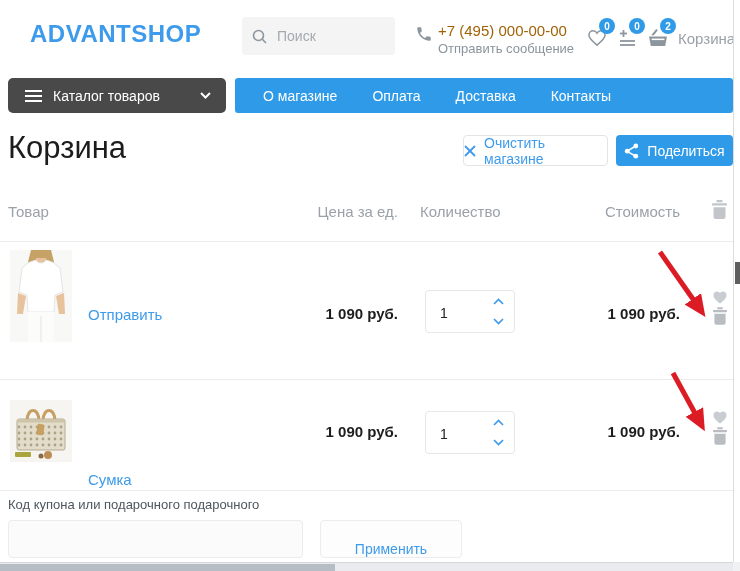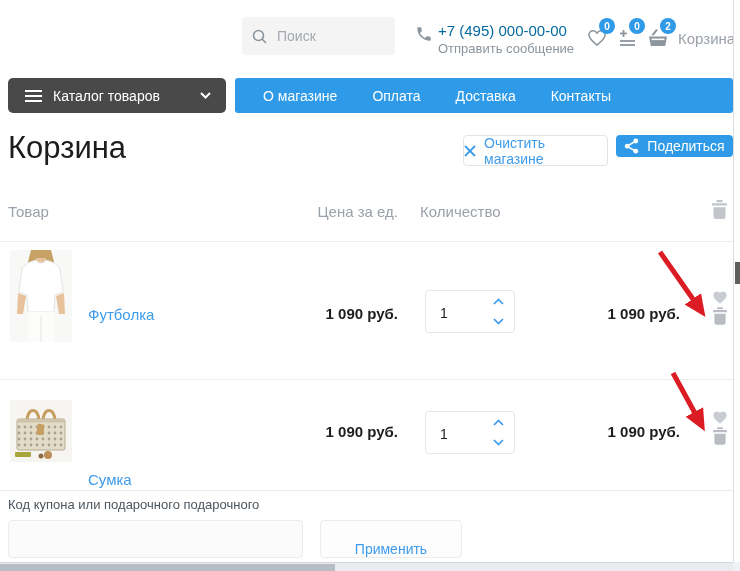--- a/index.html
+++ b/index.html
@@ -8,21 +8,21 @@
   .abs { position:absolute; }
 
   
   .logo { left:30px; top:20px; font-size:24px; font-weight:bold; color:#3e9beb; letter-spacing:.5px; cursor:pointer; }
   .search-box { left:242px; top:17px; width:153px; height:38px; background:#f4f4f4; border-radius:4px;
                 display:flex; align-items:center; padding:0 10px; box-sizing:border-box; }
   .search-input { border:none; background:transparent; outline:none; font-size:14px; color:#555;
                   width:110px; margin-left:8px; font-family:inherit; }
   .search-input::placeholder, .coupon-input::placeholder { color:#a3a9af; }
   .phone-icon { left:415px; top:25px; }
-  .phone-number { left:438px; top:22px; font-size:15px; color:#0369a1; font-weight:500; cursor:pointer; }
+  .phone-number { left:438px; top:22px; font-size:15px; color:#a16207; font-weight:500; cursor:pointer; }
   .send-message { left:438px; top:41px; font-size:13px; color:#8b949c; cursor:pointer; }
   .hdr-ic { cursor:pointer; }
   .wishlist-icon { left:587px; top:29px; }
   .compare-icon  { left:619px; top:29px; }
   .basket-icon   { left:648px; top:28px; }
   .badge { width:16px; height:16px; border-radius:50%; background:#2f9be8; color:#fff; font-size:10px;
            display:flex; align-items:center; justify-content:center; font-weight:bold; }
   .badge-wishlist { left:599px; top:18px; }
   .badge-compare  { left:629px; top:18px; }
   .badge-cart     { left:660px; top:18px; }
@@ -36,21 +36,21 @@
   .catalog-btn .chev { margin-left:auto; margin-right:15px; display:flex; }
   .main-nav { left:235px; top:78px; width:498px; height:35px; background:#2f9be8; border-radius:3px;
               display:flex; align-items:center; gap:35px; padding-left:28px; box-sizing:border-box; }
   .nav-link { color:#fff; font-size:14px; cursor:pointer; white-space:nowrap; }
 
   
   .page-title { left:8px; top:130px; font-size:31px; color:#1c1c1c; font-weight:500; }
   .clear-btn { left:463px; top:135px; width:145px; height:31px; background:#fff; border:1px solid #e4e4e4;
                border-radius:4px; display:flex; align-items:center; justify-content:center; gap:8px;
                color:#3e9beb; font-size:14px; box-sizing:border-box; cursor:pointer; }
-  .share-btn { left:616px; top:135px; width:117px; height:22px; background:#2f9be8; border-radius:4px;
+  .share-btn { left:616px; top:135px; width:117px; height:31px; background:#2f9be8; border-radius:4px;
                display:flex; align-items:center; justify-content:center; gap:8px; color:#fff; font-size:14px; cursor:pointer; }
 
   
   .th { color:#9aa1a8; font-size:15px; }
   .th-product { left:8px;  top:203px; }
   .th-unit    { left:290px; top:203px; width:108px; text-align:right; }
   .th-qty     { left:420px; top:203px; }
   .th-total   { left:572px; top:203px; width:108px; text-align:right; }
   .th-trash   { left:712px; top:200px; cursor:pointer; }
 
@@ -94,20 +94,21 @@
   .v-thumb { position:absolute; left:1px; top:262px; width:5px; height:22px; background:#5f5f5f; }
   .h-scroll { left:0; top:562px; width:733px; height:9px; background:#e9ebee; border-top:1px solid #d4d7da; box-sizing:border-box; cursor:pointer; }
   .h-thumb { position:absolute; left:0; top:1px; width:335px; height:7px; background:#b6bdc5; }
   .corner { left:733px; top:562px; width:7px; height:9px; background:#eff1f3; }
 </style>
 </head>
 <body>
 
 <div class="screen">
 
+  <div class="abs logo">ADVANTSHOP</div>
 
   <div class="abs search-box">
     <span style="line-height:0;">
       <svg width="15" height="15" viewBox="0 0 15 15">
           <circle cx="6.5" cy="6.5" r="5" fill="none" stroke="#8d959d" stroke-width="1.6"></circle>
           <line x1="10.3" y1="10.3" x2="14" y2="14" stroke="#8d959d" stroke-width="1.6"></line>
         </svg>
     </span>
     <input class="search-input" placeholder="Поиск" style="">
   </div>
@@ -199,20 +200,21 @@
           <circle cx="3.2" cy="8.2" r="2.4" fill="#fff"></circle>
           <circle cx="11.8" cy="13.2" r="2.4" fill="#fff"></circle>
         </svg>
     </span>
     <span>Поделиться</span>
   </div>
 
   <div class="abs th th-product">Товар</div>
   <div class="abs th th-unit">Цена за ед.</div>
   <div class="abs th th-qty">Количество</div>
+  <div class="abs th th-total">Стоимость</div>
   <span class="abs th-trash" style="line-height:0;">
     <svg width="15" height="19" viewBox="0 0 15 19" fill="#c2c6cb">
         <rect x="4.5" y="0" width="6" height="2.2" rx="0.5"></rect>
         <rect x="0" y="3.2" width="15" height="2.4" rx="0.6"></rect>
         <path d="M1.5 7.2 H13.5 V16.8 Q13.5 19 11.3 19 H3.7 Q1.5 19 1.5 16.8 Z"></path>
       </svg>
   </span>
 
   <div class="abs divider d1"></div>
   <div class="abs divider d2"></div>
@@ -223,21 +225,21 @@
       <rect width="62" height="92" fill="#f8f8f6"></rect>
       <path d="M21 0 H41 L44 12 C40 17 36 18 31 18 C26 18 21 16 18 12 Z" fill="#c7a266"></path>
       <path d="M26 8 H36 V16 H26 Z" fill="#e8c29c"></path>
       <path d="M8 43 L7 64 H13 L16 46 Z" fill="#e8c29c"></path>
       <path d="M54 43 L55 64 H49 L46 46 Z" fill="#e8c29c"></path>
       <path d="M18 13 C22 11 26 10 26 10 C28 14 34 14 36 10 C36 10 40 11 44 13 L50 18 L53 42 L45 45 L44 62 H18 L17 45 L9 42 L12 18 Z" fill="#ffffff" stroke="#e4e4e2" stroke-width="1"></path>
       <path d="M18 62 H44 V92 H18 Z" fill="#fcfcfb"></path>
       <line x1="31" y1="66" x2="31" y2="92" stroke="#ededea" stroke-width="1.5"></line>
     </svg>
   </div>
-  <div class="abs product-name name-1">Футболка</div>
+  <div class="abs product-name name-1">Отправить</div>
   <div class="abs price unit-1">1 090 руб.</div>
   <div class="abs stepper st-1">
     <input class="qty-input" value="1" style="">
     <span class="step-up">
       <svg width="11" height="7" viewBox="0 0 11 7" fill="none" stroke="#3e9beb" stroke-width="1.7">
           <polyline points="1,6 5.5,1.5 10,6"></polyline>
         </svg>
     </span>
     <span class="step-down">
       <svg width="11" height="7" viewBox="0 0 11 7" fill="none" stroke="#3e9beb" stroke-width="1.7">

